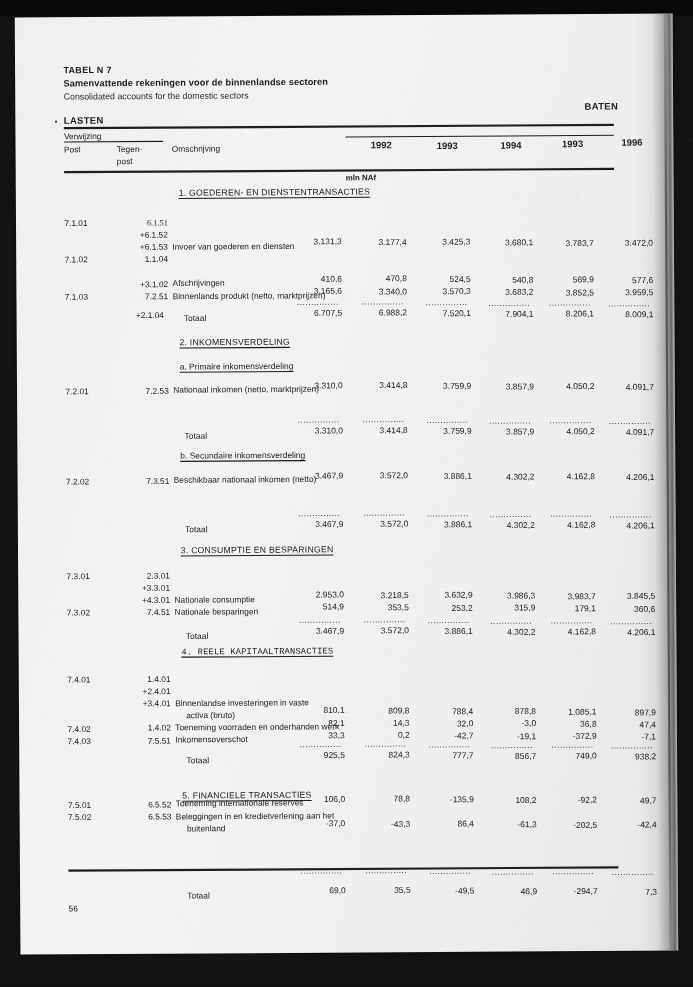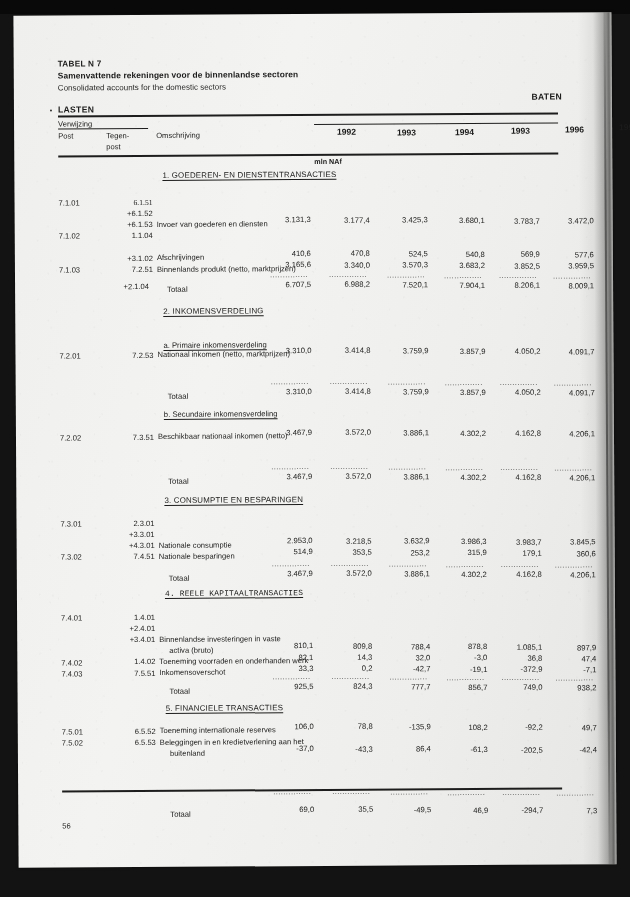--- a/index.html
+++ b/index.html
@@ -220,21 +220,21 @@
           <div class="dots" style="left: 481px; top: 258.3px;">...............</div>
           <div class="dots" style="left: 535px; top: 259px;">...............</div>
           <div class="totaal-lbl" style="left: 152px; top: 269.6px;">Totaal</div>
           <div class="num" style="left: 252px; top: 265.8px;">6.707,5</div>
           <div class="num" style="left: 311px; top: 266.4px;">6.988,2</div>
           <div class="num" style="left: 369px; top: 267px;">7.520,1</div>
           <div class="num" style="left: 426px; top: 267.6px;">7.904,1</div>
           <div class="num" style="left: 481px; top: 268.3px;">8.206,1</div>
           <div class="num" style="left: 535px; top: 269px;">8.009,1</div>
           <div class="section-title" style="left: 148px; top: 292px;">2. INKOMENSVERDELING</div>
-          <div class="sub-title" style="left: 148px; top: 314px; margin-top: 12px;">a. Primaire  inkomensverdeling</div>
+          <div class="sub-title" style="left: 148px; top: 314px;">a. Primaire  inkomensverdeling</div>
           <div class="c-post" style="left: 44px; top: 335.8px;">7.2.01</div>
           <div class="c-tegen" style="left: 92px; top: 335.6px;">7.2.53</div>
           <div class="c-desc" style="left: 142px; top: 335.4px;">Nationaal inkomen (netto, marktprijzen)</div>
           <div class="num" style="left: 252px; top: 331.8px;">3.310,0</div>
           <div class="num" style="left: 311px; top: 332.4px;">3.414,8</div>
           <div class="num" style="left: 369px; top: 333px;">3.759,9</div>
           <div class="num" style="left: 426px; top: 333.6px;">3.857,9</div>
           <div class="num" style="left: 481px; top: 334.3px;">4.050,2</div>
           <div class="num" style="left: 535px; top: 335px;">4.091,7</div>
           <div class="dots" style="left: 252px; top: 362.8px;">...............</div>
@@ -344,21 +344,21 @@
           <div class="dots" style="left: 426px; top: 659.6px;">...............</div>
           <div class="dots" style="left: 481px; top: 660.3px;">...............</div>
           <div class="dots" style="left: 535px; top: 661px;">...............</div>
           <div class="totaal-lbl" style="left: 152px; top: 671.6px;">Totaal</div>
           <div class="num" style="left: 252px; top: 667.8px;">925,5</div>
           <div class="num" style="left: 311px; top: 668.4px;">824,3</div>
           <div class="num" style="left: 369px; top: 669px;">777,7</div>
           <div class="num" style="left: 426px; top: 669.6px;">856,7</div>
           <div class="num" style="left: 481px; top: 670.3px;">749,0</div>
           <div class="num" style="left: 535px; top: 671px;">938,2</div>
-          <div class="section-title" style="left: 148px; top: 689px;">5. FINANCIELE  TRANSACTIES</div>
+          <div class="section-title" style="left: 148px; top: 704px;">5. FINANCIELE  TRANSACTIES</div>
           <div class="c-post" style="left: 44px; top: 711.8px;">7.5.01</div>
           <div class="c-tegen" style="left: 92px; top: 711.6px;">6.5.52</div>
           <div class="c-desc" style="left: 142px; top: 711.4px;">Toeneming internationale reserves</div>
           <div class="num" style="left: 252px; top: 707.8px;">106,0</div>
           <div class="num" style="left: 311px; top: 708.4px;">78,8</div>
           <div class="num" style="left: 369px; top: 709px;">-135,9</div>
           <div class="num" style="left: 426px; top: 709.6px;">108,2</div>
           <div class="num" style="left: 481px; top: 710.3px;">-92,2</div>
           <div class="num" style="left: 535px; top: 711px;">49,7</div>
           <div class="c-post" style="left: 44px; top: 723px;">7.5.02</div>

